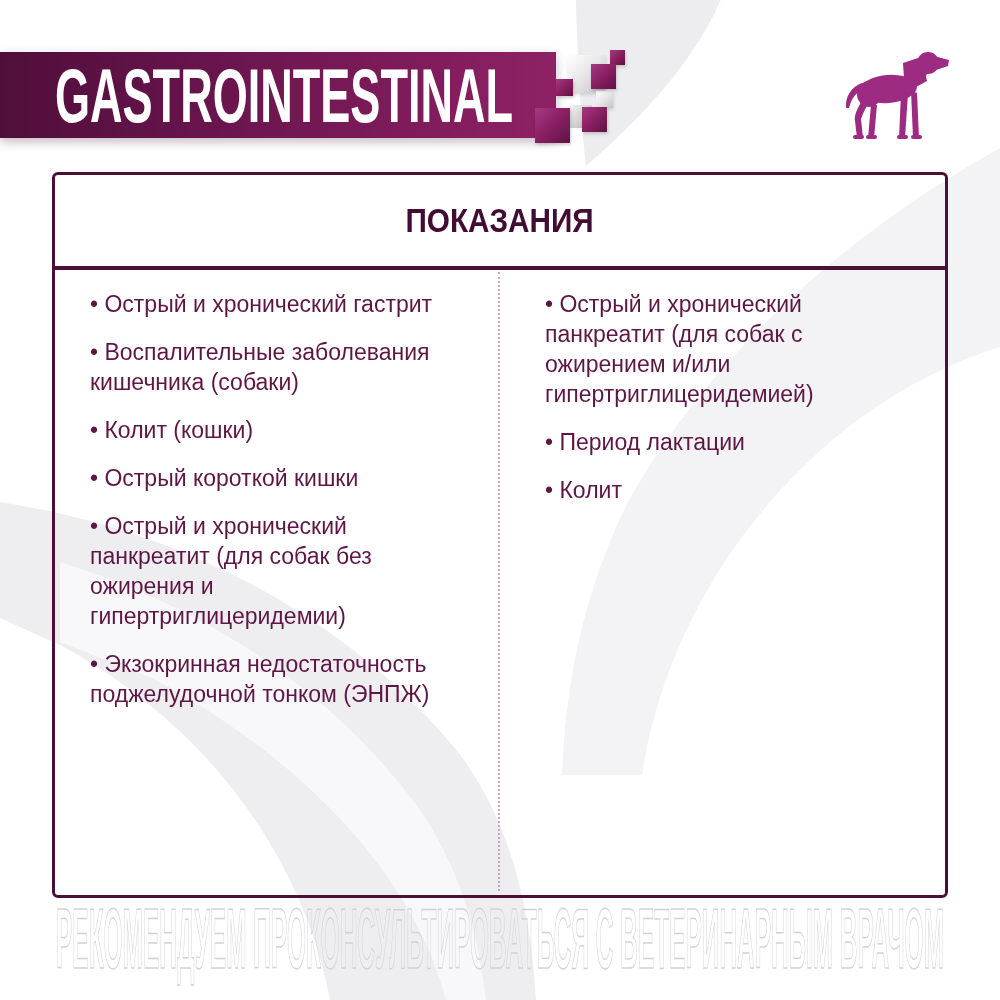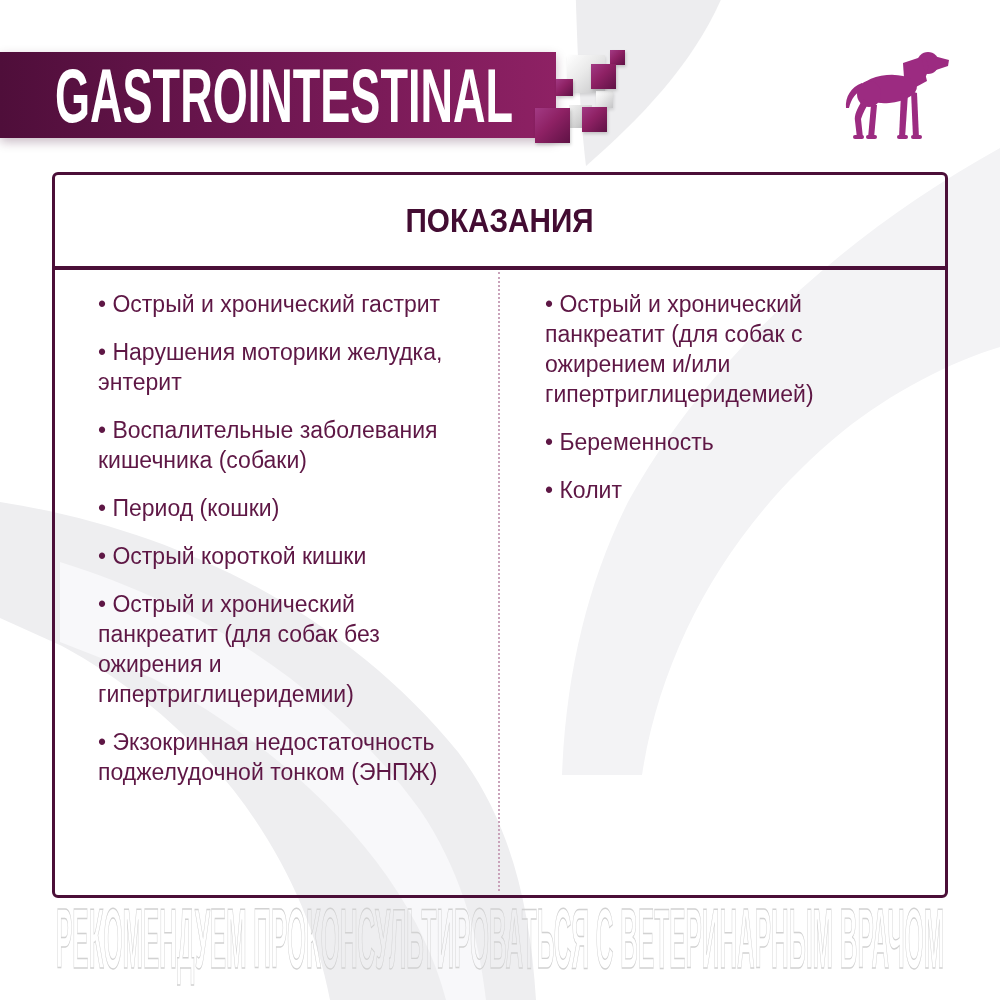--- a/index.html
+++ b/index.html
@@ -45,21 +45,21 @@
     position:absolute;left:0;top:91px;width:100%;height:4px;background:#4b0f38;
   }
   .v-divider{
     position:absolute;left:443px;top:97px;bottom:4px;width:0;
     border-left:2px dotted #c9a2ba;
   }
   .col{
     position:absolute;top:95px;bottom:0;box-sizing:border-box;
     color:#5e1745;font-size:23px;line-height:30px;
   }
-  .col.left{left:8px;width:445px;padding:19px 12px 0 35px;}
+  .col.left{left:0;width:445px;padding:19px 12px 0 35px;}
   .col.right{left:445px;width:445px;padding:19px 10px 0 45px;}
   .list-item{white-space:pre-line;margin:0 0 18px 0;}
   
   .footer-svg{position:absolute;left:0;top:900px;z-index:1;}
 </style>
 </head>
 <body>
 
 <svg class="bg-swirl" width="1000" height="1000" viewBox="0 0 1000 1000">
   <path d="M575,-30 C577,45 580,118 586,166 C648,112 708,48 732,-30 Z" fill="#ededef"></path>
@@ -106,38 +106,36 @@
 <div class="card">
   <div class="card-headers">
     <div class="col-header">
       <span>ПОКАЗАНИЯ</span>
     </div>
   </div>
   <div class="separator"></div>
   <div class="v-divider"></div>
   <div class="col left">
       <div class="list-item">• Острый и хронический гастрит</div>
-      <div class="list-item">• Нарушения моторики желудка,
-энтерит</div>
       <div class="list-item">• Воспалительные заболевания
 кишечника (собаки)</div>
-      <div class="list-item">• Период (кошки)</div>
+      <div class="list-item">• Колит (кошки)</div>
       <div class="list-item">• Острый короткой кишки</div>
       <div class="list-item">• Острый и хронический
 панкреатит (для собак без
 ожирения и
 гипертриглицеридемии)</div>
       <div class="list-item">• Экзокринная недостаточность
 поджелудочной тонком (ЭНПЖ)</div>
     </div>
   <div class="col right">
       <div class="list-item">• Острый и хронический
 панкреатит (для собак с
 ожирением и/или
 гипертриглицеридемией)</div>
-      <div class="list-item">• Беременность</div>
+      <div class="list-item">• Период лактации</div>
       <div class="list-item">• Колит</div>
     </div>
 </div>
 
 <svg class="footer-svg" width="1000" height="100" viewBox="0 0 1000 100">
   <text x="56" y="68" font-family="Liberation Sans, DejaVu Sans, sans-serif" font-size="86" font-weight="bold" fill="none" stroke="#d2d2d2" stroke-width="1.4" textLength="888" lengthAdjust="spacingAndGlyphs">РЕКОМЕНДУЕМ ПРОКОНСУЛЬТИРОВАТЬСЯ С ВЕТЕРИНАРНЫМ ВРАЧОМ</text>
 </svg>
 
 </body></html>

